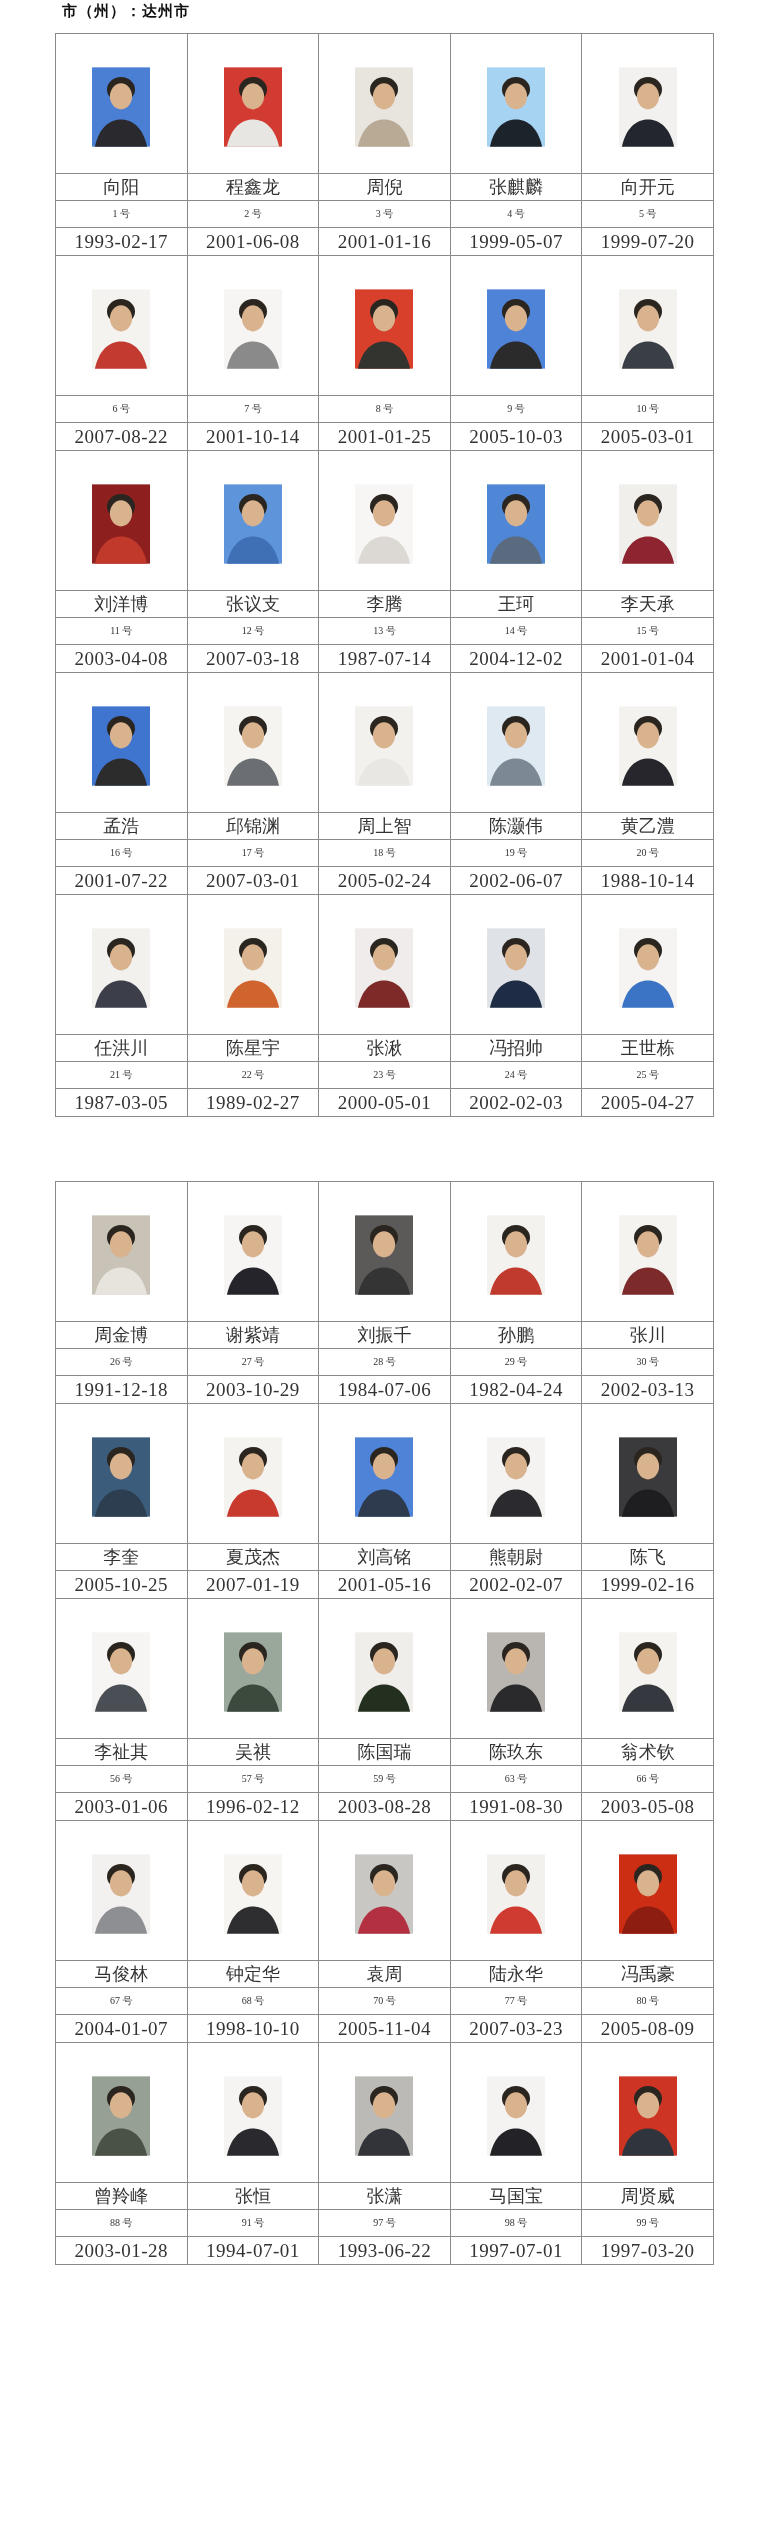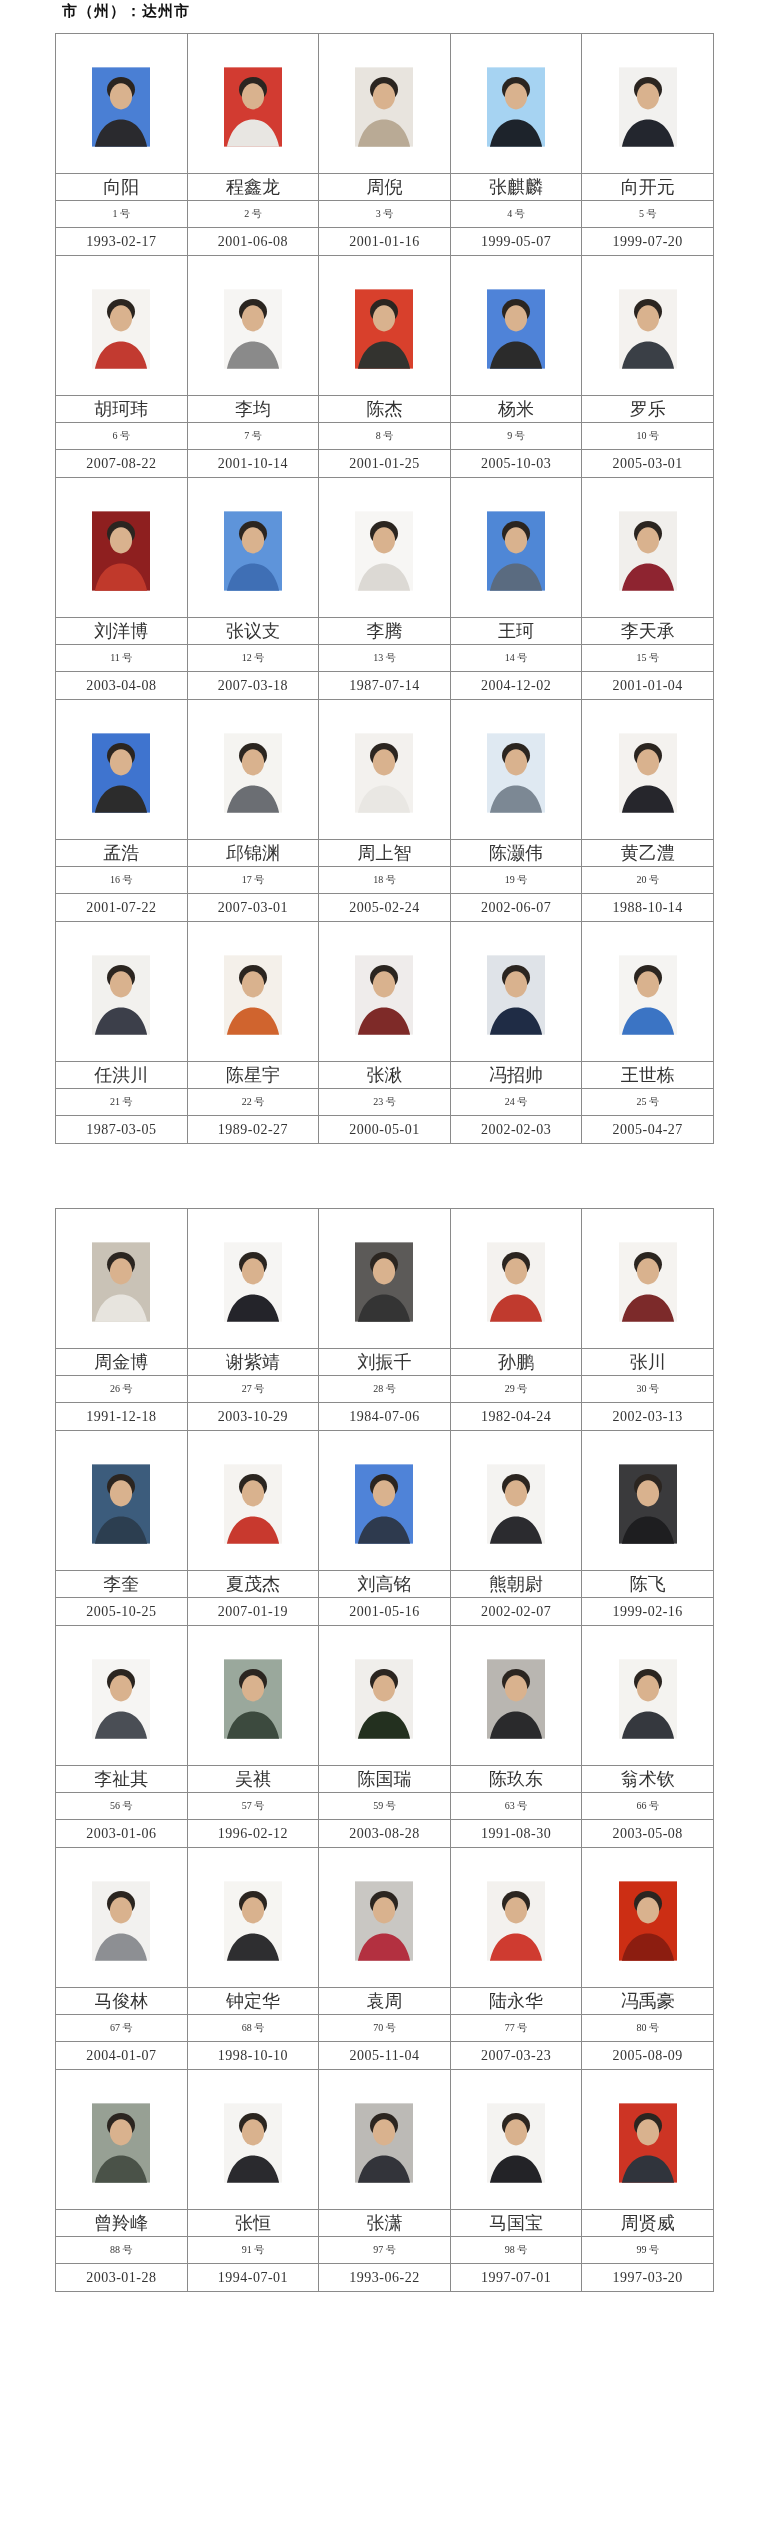--- a/index.html
+++ b/index.html
@@ -38,21 +38,21 @@
     text-align:center;
     vertical-align:middle;
     padding:0;
     overflow:hidden;
     background:#fff;
   }
   .photo-row td{height:139px;}
   .photo{width:58px;height:80px;display:block;margin:6px auto 0 auto;}
   .name-row td{height:26px;font-size:18px;color:#333;}
   .num-row  td{height:26px;font-size:10px;color:#333;}
-  .date-row td{height:27px;font-size:14px;color:#333;letter-spacing:0.5px;}
+  .date-row td{height:27px;font-size:19px;color:#333;letter-spacing:0.5px;}
 </style>
 </head>
 <body>
 
 <div class="page">
   <div class="page-title">市（州）：达州市</div>
   <div class="tables">
       <table class="roster-table first">
         <tbody>
           <tr class="photo-row">
@@ -153,27 +153,20 @@
             </td>
             <td>
               <svg class="photo" viewBox="0 0 60 82" xmlns="http://www.w3.org/2000/svg">
                 <rect x="0" y="0" width="60" height="82" fill="#f4f2ef"></rect>
                 <ellipse cx="30" cy="23" rx="14.5" ry="13" fill="#2b2520"></ellipse>
                 <ellipse cx="30" cy="30" rx="11.5" ry="13.5" fill="#d9b28e"></ellipse>
                 <path d="M3,82 C8,60 20,54 30,54 C40,54 52,60 57,82 Z" fill="#3a3f46"></path>
               </svg>
             </td>
           </tr>
-          <tr class="name-row">
-            <td>胡珂玮</td>
-            <td>李均</td>
-            <td>陈杰</td>
-            <td>杨米</td>
-            <td>罗乐</td>
-          </tr>
           <tr class="num-row">
             <td>6 号</td>
             <td>7 号</td>
             <td>8 号</td>
             <td>9 号</td>
             <td>10 号</td>
           </tr>
           <tr class="date-row">
             <td>2007-08-22</td>
             <td>2001-10-14</td>

